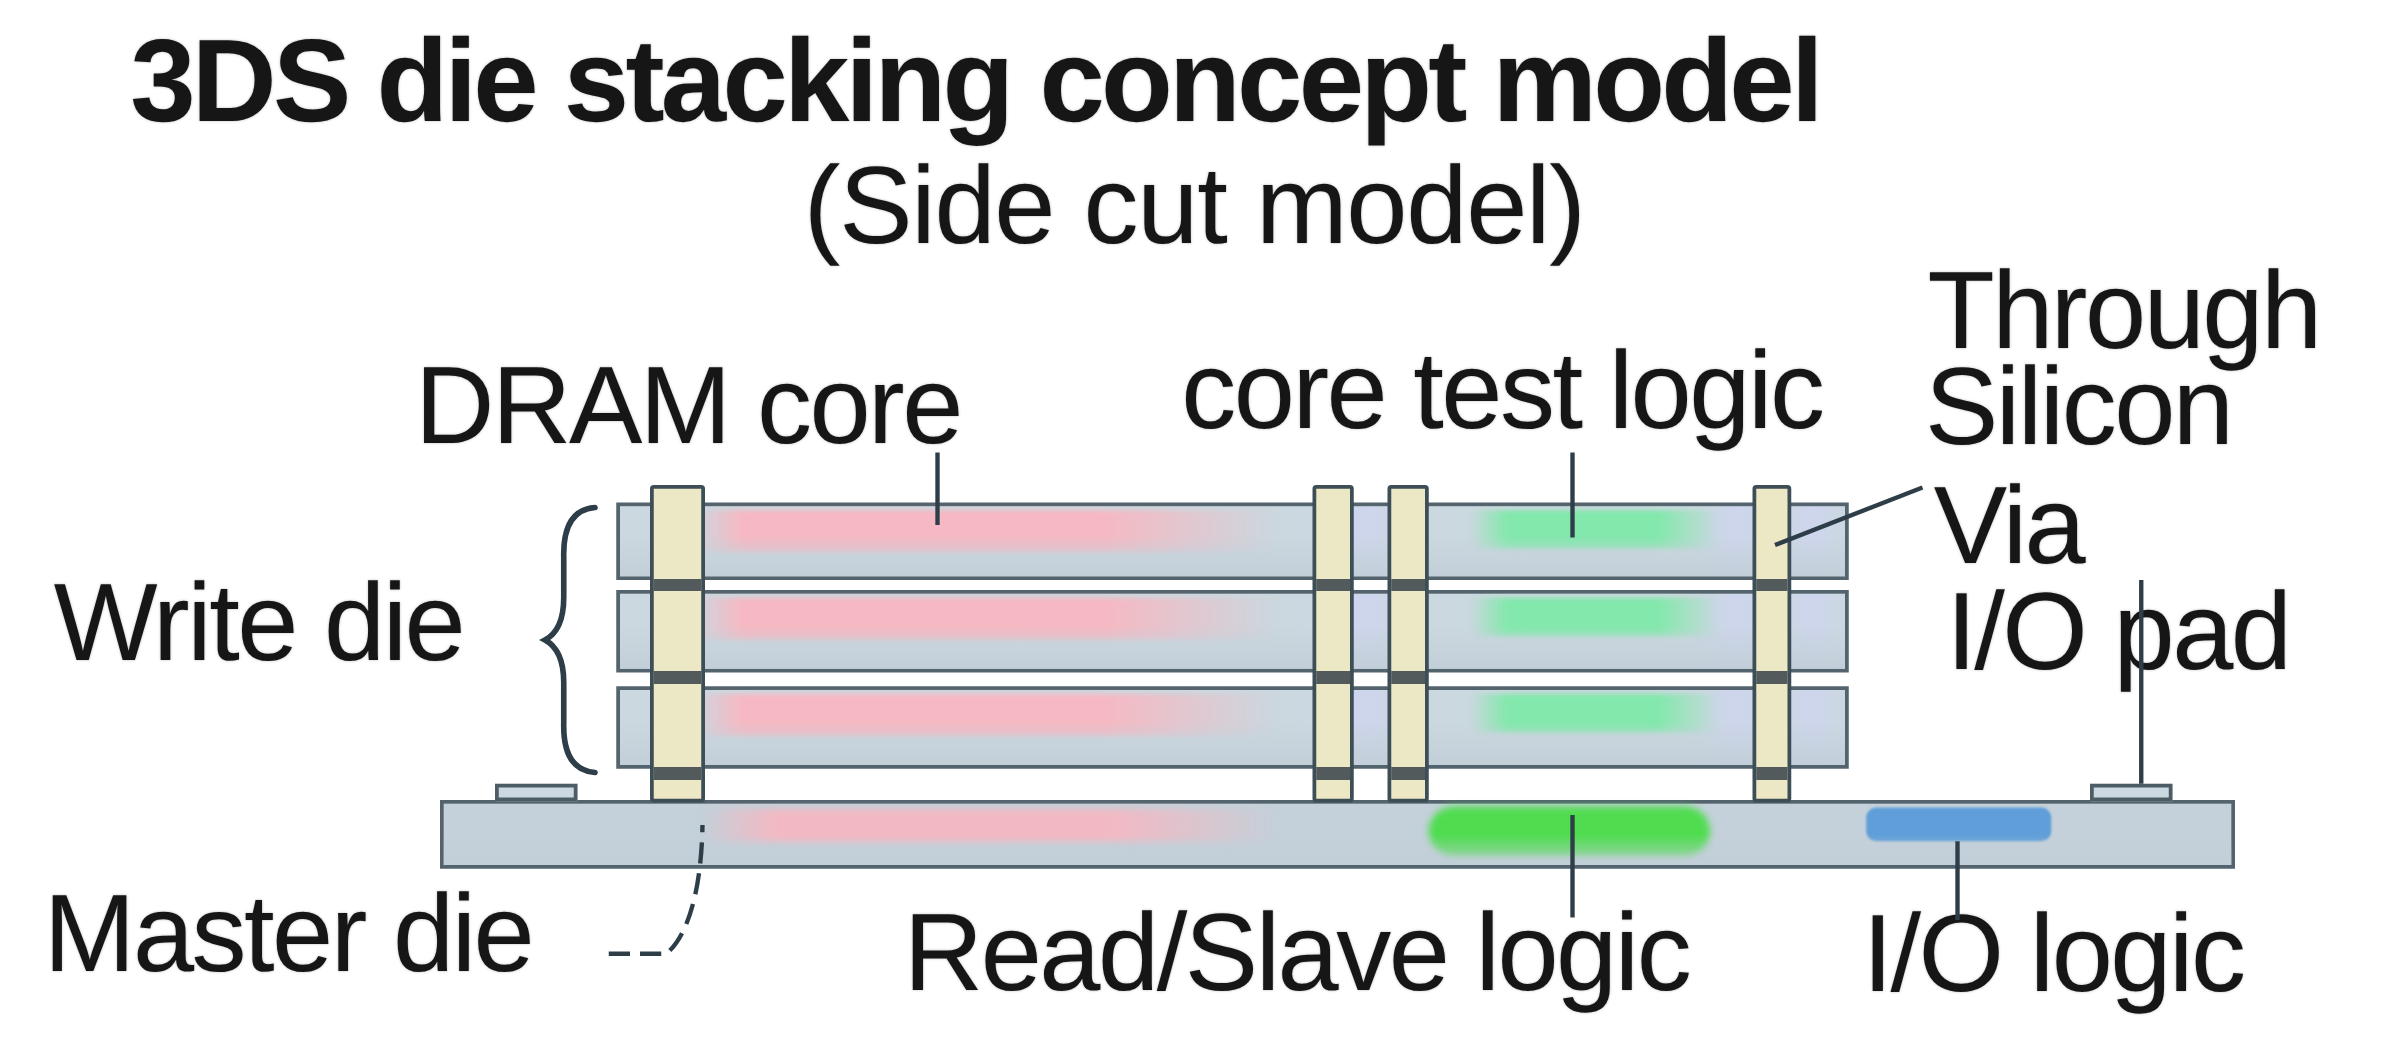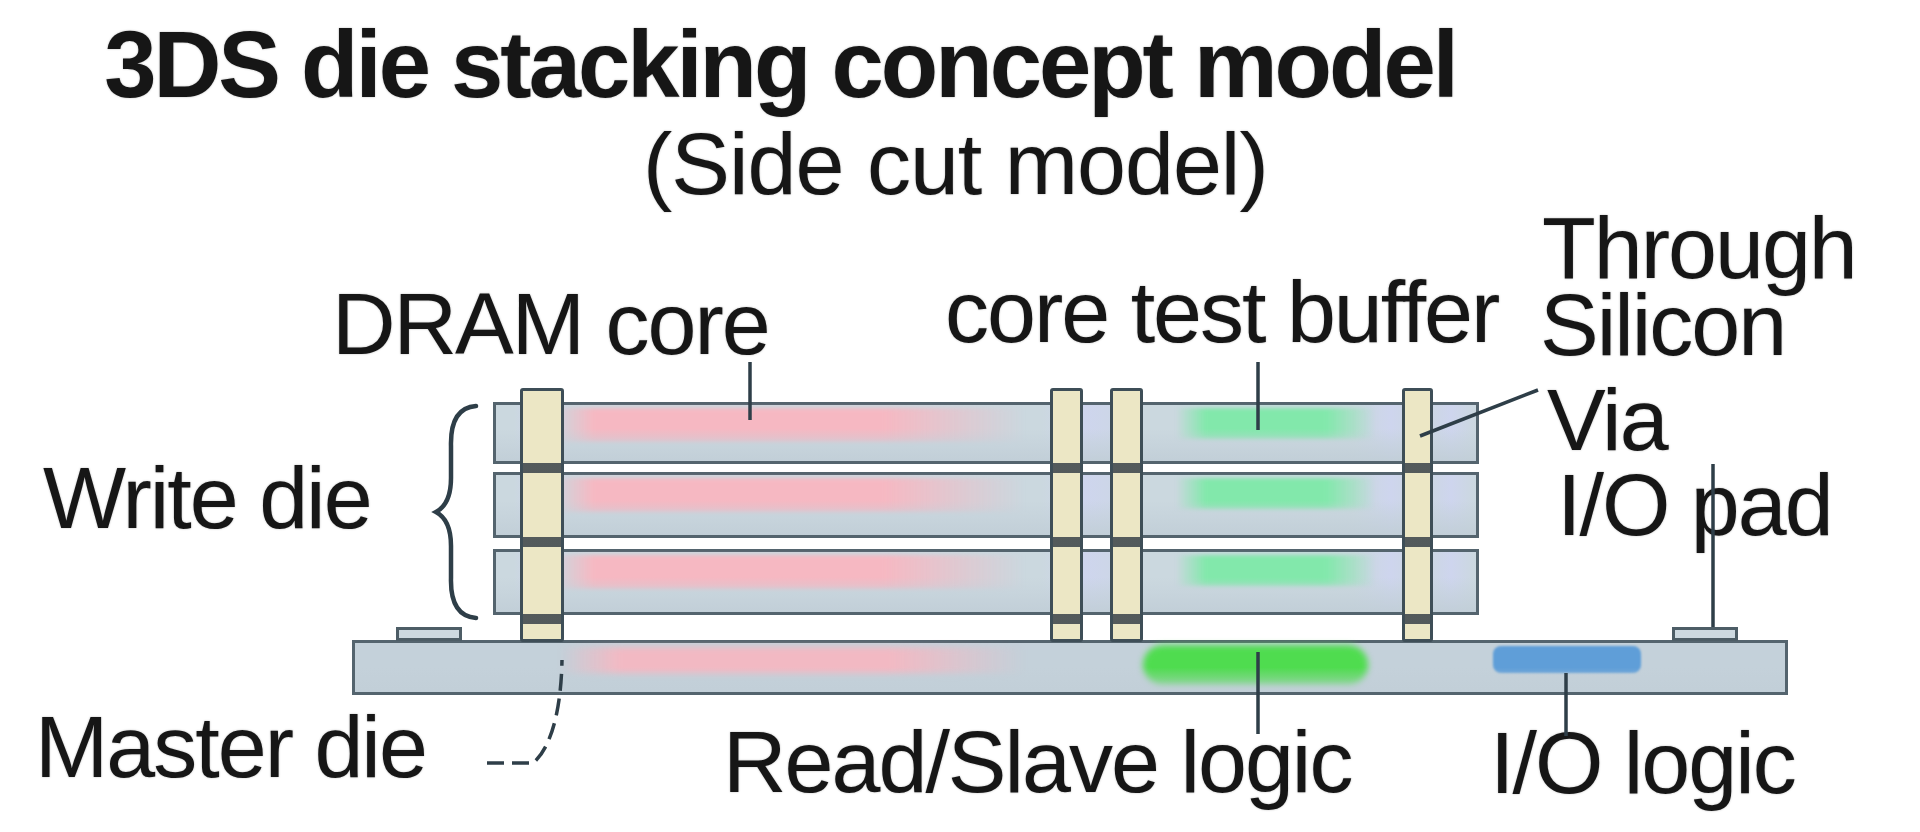--- a/index.html
+++ b/index.html
@@ -77,21 +77,21 @@
 </style>
 </head>
 <body>
 
 <div class="canvas">
 
   <div class="txt title">3DS die stacking concept model</div>
   <div class="txt subtitle">(Side cut model)</div>
 
   <div class="txt lbl lbl-dram">DRAM core</div>
-  <div class="txt lbl lbl-ctl">core test buffer</div>
+  <div class="txt lbl lbl-ctl">core test logic</div>
   <div class="txt lbl lbl-through">Through</div>
   <div class="txt lbl lbl-silicon">Silicon</div>
   <div class="txt lbl lbl-via">Via</div>
   <div class="txt lbl lbl-iopad">I/O pad</div>
   <div class="txt lbl lbl-slave">Write die</div>
   <div class="txt lbl lbl-master">Master die</div>
   <div class="txt lbl lbl-rw">Read/Slave logic</div>
   <div class="txt lbl lbl-iobuf">I/O logic</div>
 
   <div class="die slave d1">

